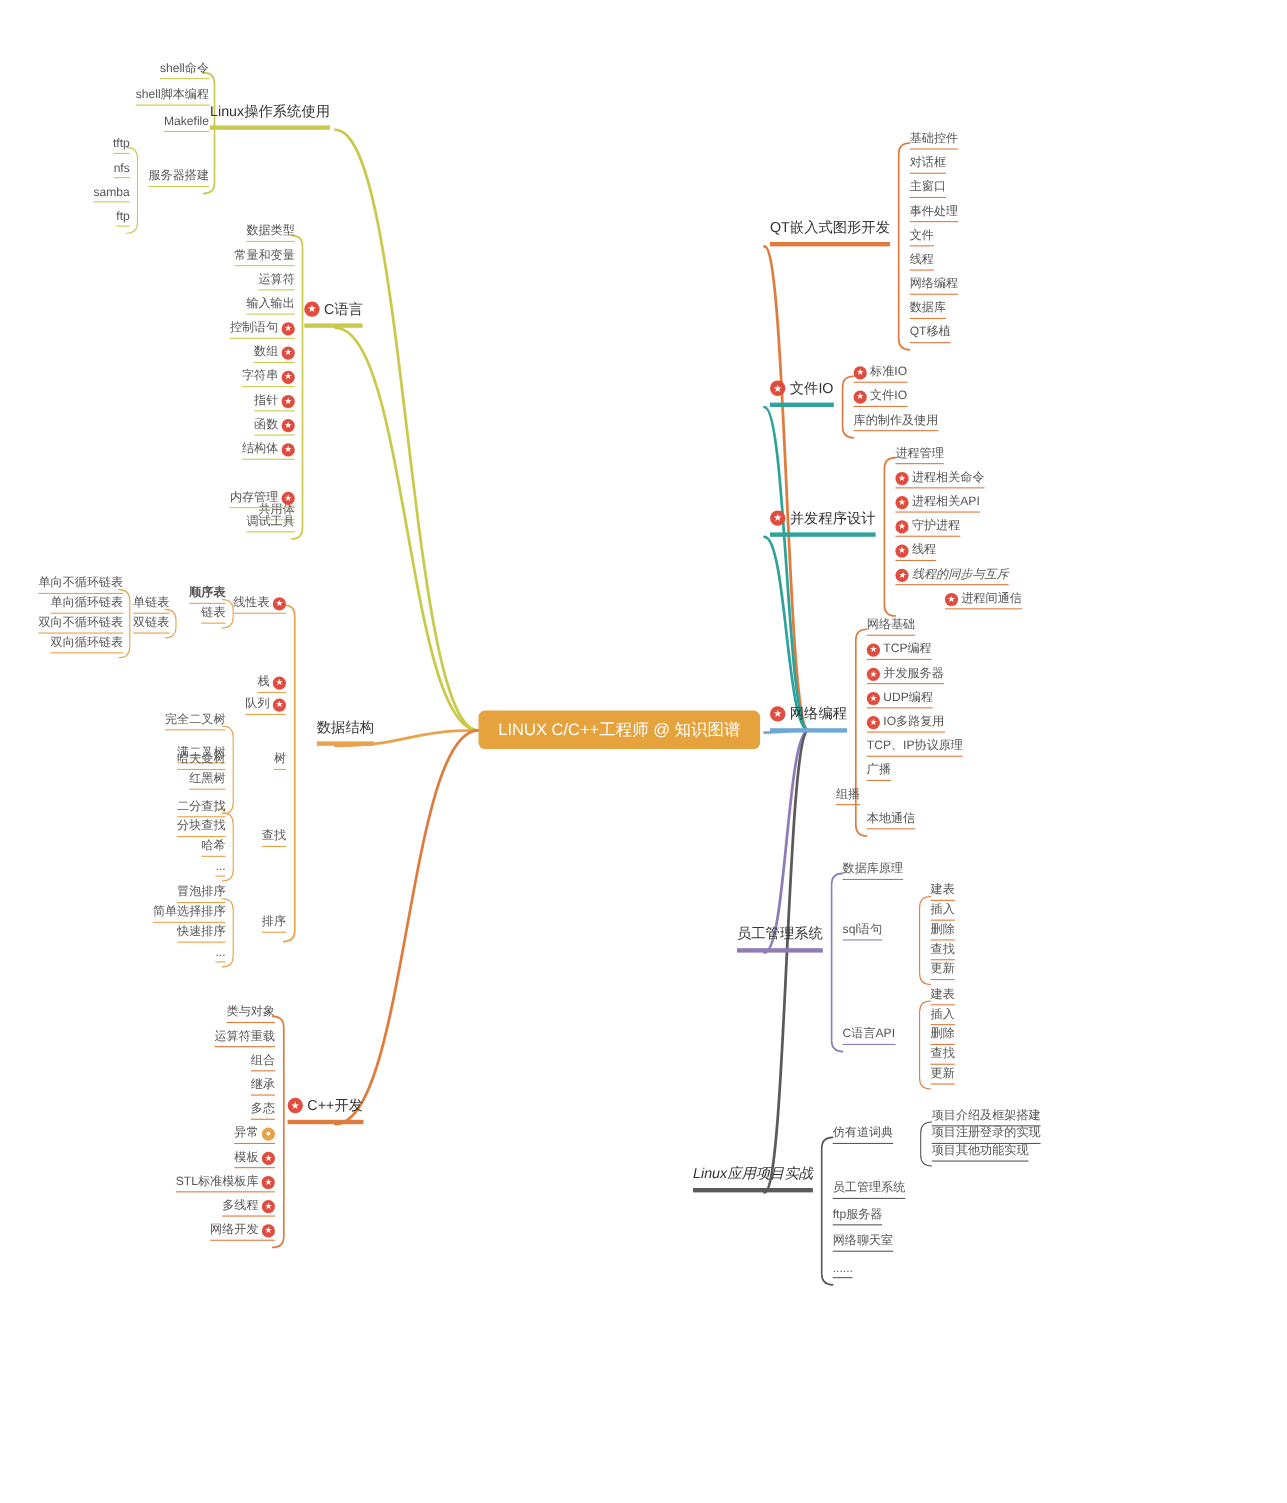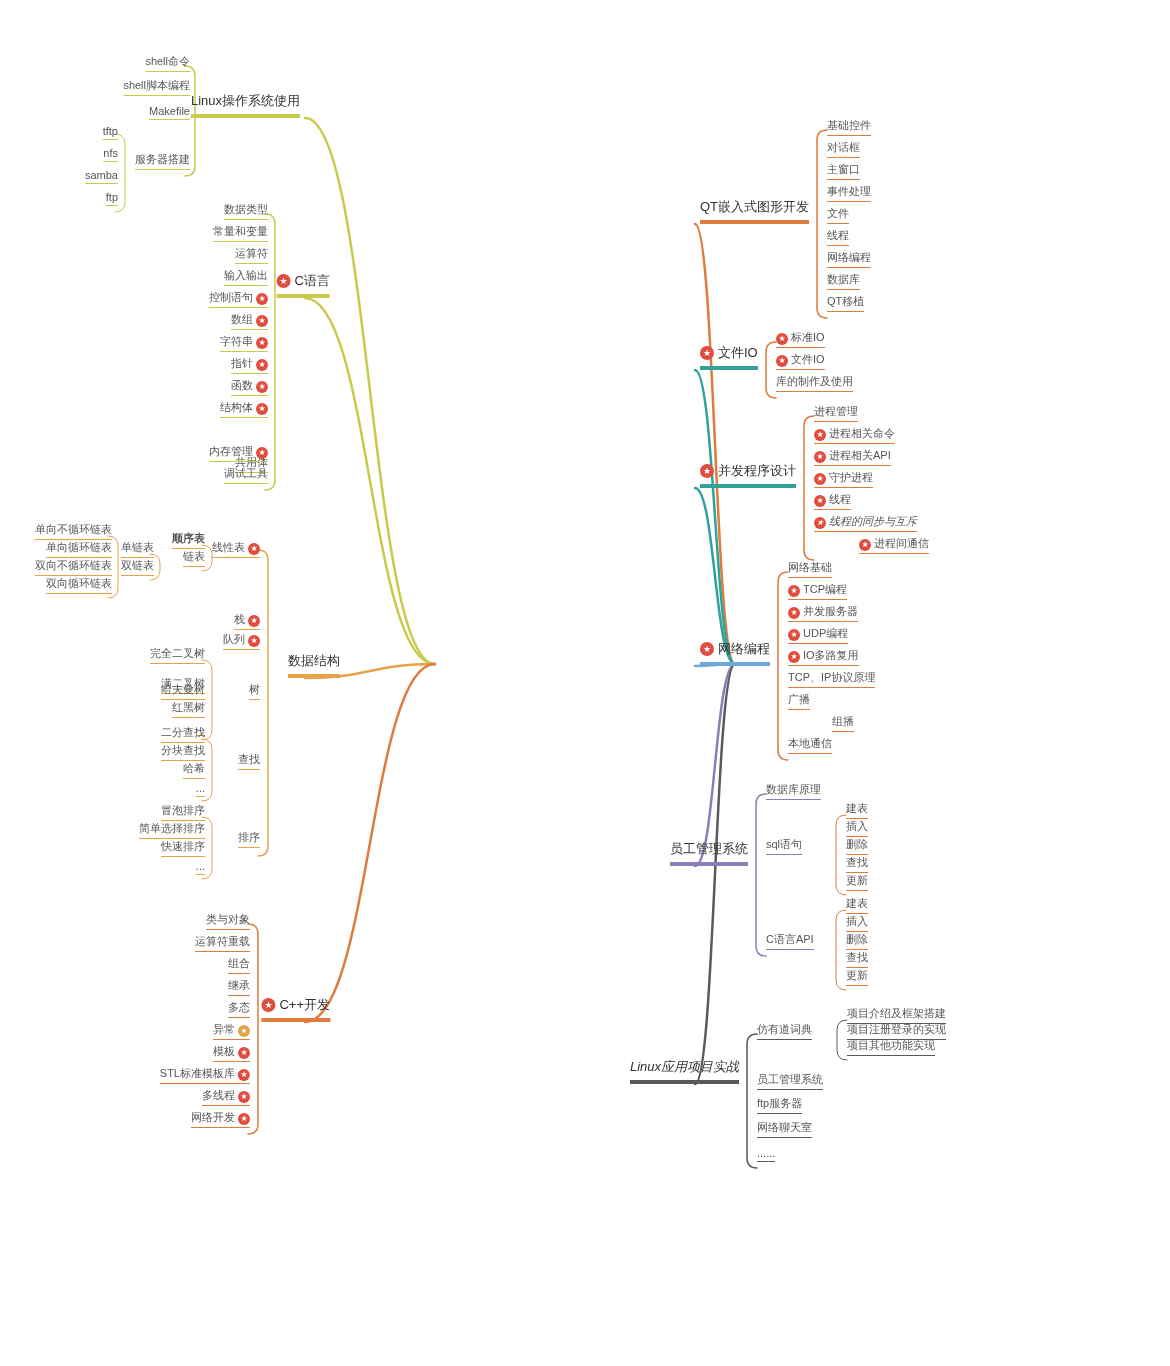--- a/index.html
+++ b/index.html
@@ -110,20 +110,21 @@
       <path d="M 776 342 Q 766 342 766 352 L 766 388 Q 766 398 776 398" fill="none" stroke="#E07B3E" stroke-width="1.5" stroke-linecap="round"></path>
       <path d="M 814 416 Q 804 416 804 426 L 804 550 Q 804 560 814 560" fill="none" stroke="#E07B3E" stroke-width="1.5" stroke-linecap="round"></path>
       <path d="M 788 572 Q 778 572 778 582 L 778 750 Q 778 760 788 760" fill="none" stroke="#E07B3E" stroke-width="1.5" stroke-linecap="round"></path>
       <path d="M 766 794 Q 756 794 756 804 L 756 946 Q 756 956 766 956" fill="none" stroke="#8E7CB8" stroke-width="1.5" stroke-linecap="round"></path>
       <path d="M 846 815 Q 836 815 836 825 L 836 885 Q 836 895 846 895" fill="none" stroke="#E07B3E" stroke-width="1" stroke-linecap="round"></path>
       <path d="M 846 910 Q 836 910 836 920 L 836 980 Q 836 990 846 990" fill="none" stroke="#E07B3E" stroke-width="1" stroke-linecap="round"></path>
       <path d="M 757 1034 Q 747 1034 747 1044 L 747 1158 Q 747 1168 757 1168" fill="none" stroke="#5A5A5A" stroke-width="1.5" stroke-linecap="round"></path>
       <path d="M 847 1020 Q 837 1020 837 1030 L 837 1050 Q 837 1060 847 1060" fill="none" stroke="#5A5A5A" stroke-width="1" stroke-linecap="round"></path>
     </svg>
 
+<div id="center" class="center-node" style="left: 435px; top: 646px;">LINUX C/C++工程师 @ 知识图谱</div>
 
 <div class="branch left" style="left: 300px; top: 118px; border-bottom-color: rgb(201, 202, 75);">Linux操作系统使用</div>
     <div class="leaf left" style="left: 190px; top: 72px; border-bottom-color: rgb(201, 202, 75);">shell命令</div>
     <div class="leaf left" style="left: 190px; top: 96px; border-bottom-color: rgb(201, 202, 75);">shell脚本编程</div>
     <div class="leaf left" style="left: 190px; top: 120px; border-bottom-color: rgb(201, 202, 75);">Makefile</div>
     <div class="leaf left" style="left: 190px; top: 170px; border-bottom-color: rgb(201, 202, 75);">服务器搭建</div>
     <div class="leaf left" style="left: 118px; top: 140px; border-bottom-color: rgb(201, 202, 75);">tftp</div>
     <div class="leaf left" style="left: 118px; top: 162px; border-bottom-color: rgb(201, 202, 75);">nfs</div>
     <div class="leaf left" style="left: 118px; top: 184px; border-bottom-color: rgb(201, 202, 75);">samba</div>
     <div class="leaf left" style="left: 118px; top: 206px; border-bottom-color: rgb(201, 202, 75);">ftp</div>
@@ -203,21 +204,21 @@
     <div class="leaf right" style="left: 814px; top: 532px; border-bottom-color: rgb(224, 123, 62); font-style: italic;"><span class="star">★</span>线程的同步与互斥</div>
     <div class="leaf right" style="left: 839px; top: 554px; border-bottom-color: rgb(224, 123, 62); margin-left: 20px;"><span class="star">★</span>进程间通信</div>
     <div class="branch right" style="left: 700px; top: 666px; border-bottom-color: rgb(111, 168, 216);"><span class="star">★</span>网络编程</div>
     <div class="leaf right" style="left: 788px; top: 578px; border-bottom-color: rgb(224, 123, 62);">网络基础</div>
     <div class="leaf right" style="left: 788px; top: 600px; border-bottom-color: rgb(224, 123, 62);"><span class="star">★</span>TCP编程</div>
     <div class="leaf right" style="left: 788px; top: 622px; border-bottom-color: rgb(224, 123, 62);"><span class="star">★</span>并发服务器</div>
     <div class="leaf right" style="left: 788px; top: 644px; border-bottom-color: rgb(224, 123, 62);"><span class="star">★</span>UDP编程</div>
     <div class="leaf right" style="left: 788px; top: 666px; border-bottom-color: rgb(224, 123, 62);"><span class="star">★</span>IO多路复用</div>
     <div class="leaf right" style="left: 788px; top: 688px; border-bottom-color: rgb(224, 123, 62);">TCP、IP协议原理</div>
     <div class="leaf right" style="left: 788px; top: 710px; border-bottom-color: rgb(224, 123, 62);">广播</div>
-    <div class="leaf right" style="left: 832px; top: 732px; border-bottom-color: rgb(224, 123, 62);">组播</div>
+    <div class="leaf right" style="left: 760px; top: 732px; border-bottom-color: rgb(224, 123, 62);">组播</div>
     <div class="leaf right" style="left: 788px; top: 754px; border-bottom-color: rgb(224, 123, 62);">本地通信</div>
     <div class="branch right" style="left: 670px; top: 866px; border-bottom-color: rgb(142, 124, 184);">员工管理系统</div>
     <div class="leaf right" style="left: 766px; top: 800px; border-bottom-color: rgb(142, 124, 184);">数据库原理</div>
     <div class="leaf right" style="left: 766px; top: 855px; border-bottom-color: rgb(142, 124, 184);">sql语句</div>
     <div class="leaf right" style="left: 846px; top: 819px; border-bottom-color: rgb(224, 123, 62);">建表</div>
     <div class="leaf right" style="left: 846px; top: 837px; border-bottom-color: rgb(224, 123, 62);">插入</div>
     <div class="leaf right" style="left: 846px; top: 855px; border-bottom-color: rgb(224, 123, 62);">删除</div>
     <div class="leaf right" style="left: 846px; top: 873px; border-bottom-color: rgb(224, 123, 62);">查找</div>
     <div class="leaf right" style="left: 846px; top: 891px; border-bottom-color: rgb(224, 123, 62);">更新</div>
     <div class="leaf right" style="left: 766px; top: 950px; border-bottom-color: rgb(142, 124, 184);">C语言API</div>

